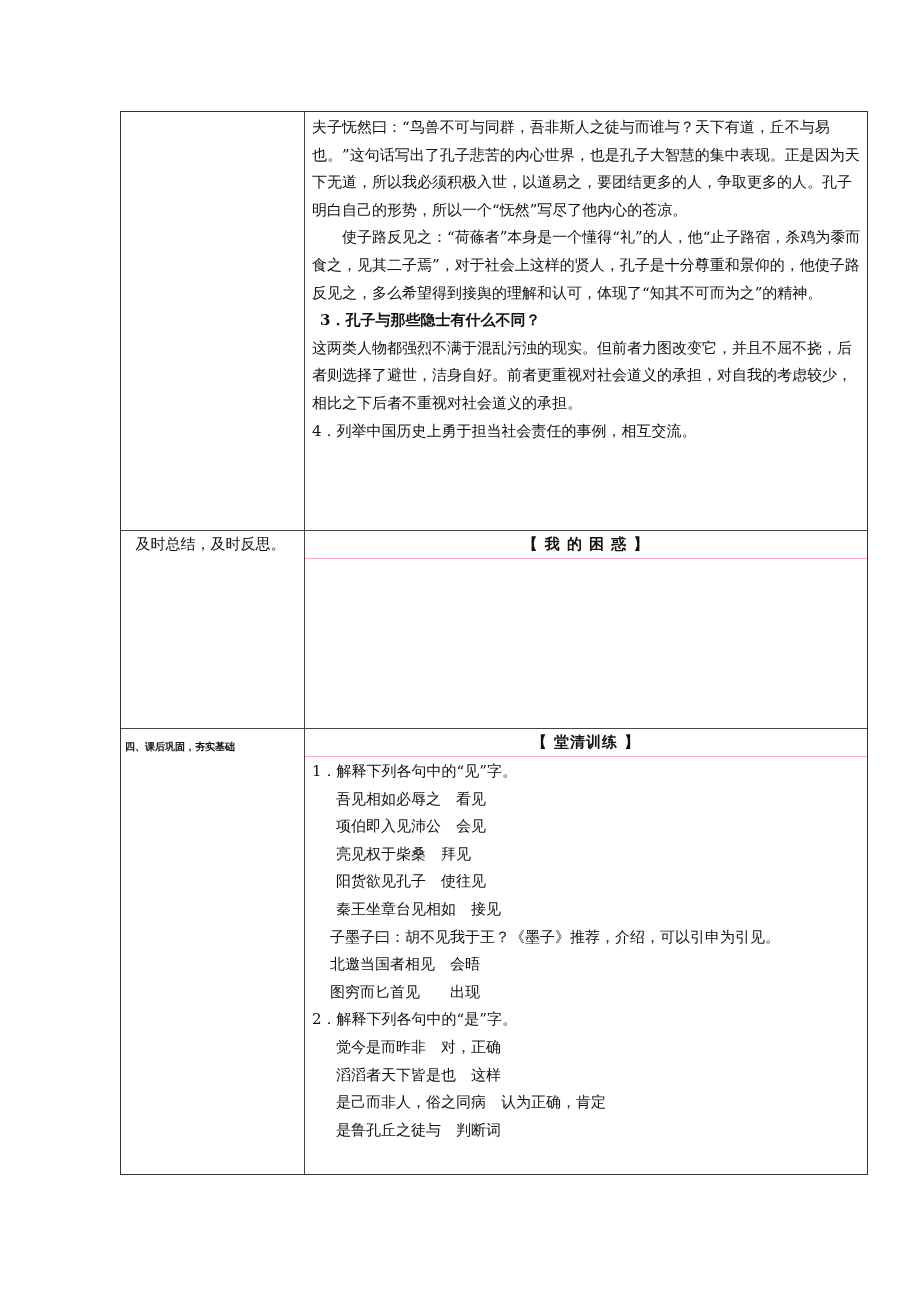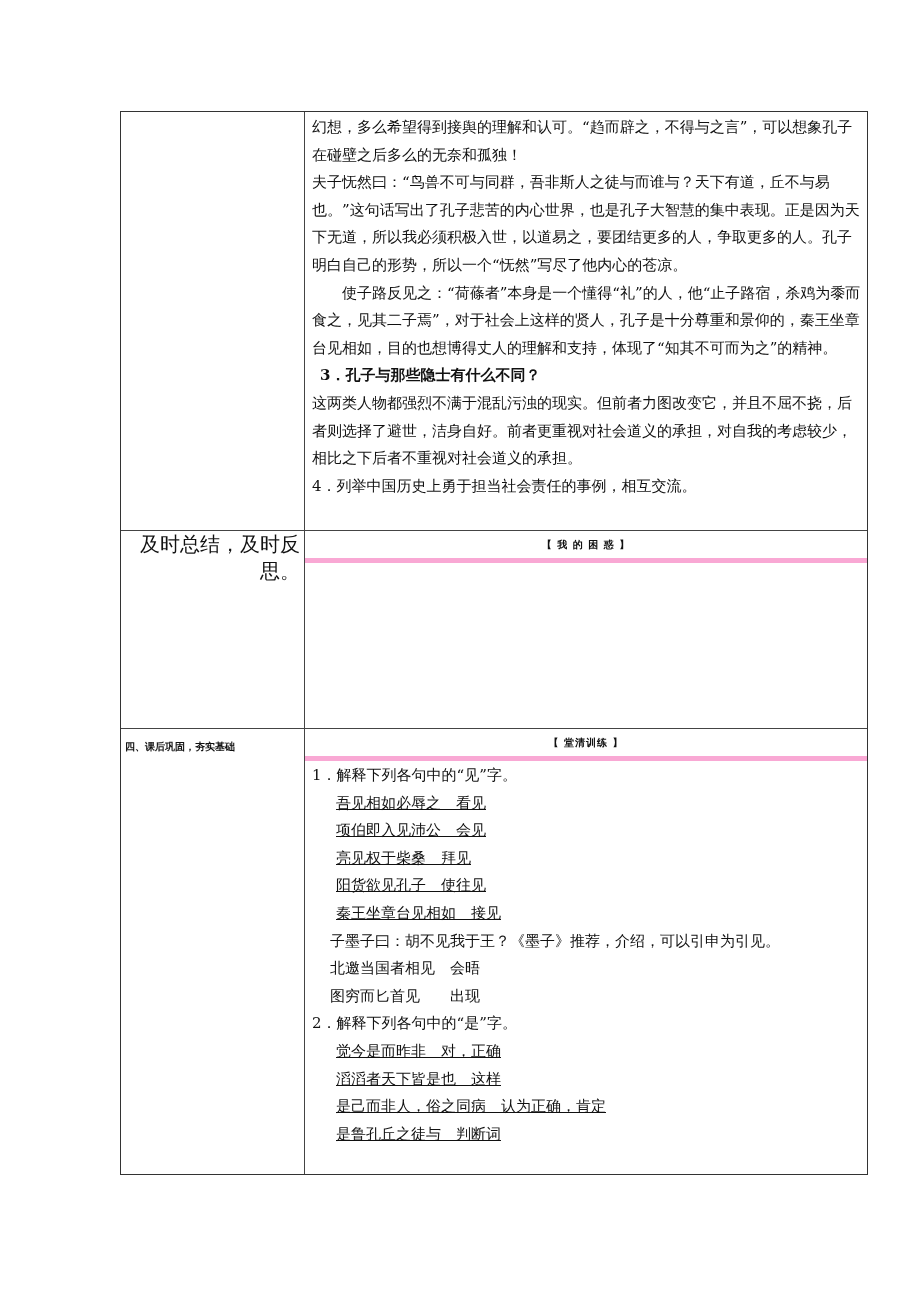--- a/index.html
+++ b/index.html
@@ -6,37 +6,36 @@
   body { width:920px; height:1302px; position:relative; overflow:hidden;
          font-family:"DejaVu Serif","Liberation Serif",serif; color:#111; }
   .tbl { position:absolute; left:120px; top:111px; width:748px; border:1px solid #333; box-sizing:border-box; }
   .row { display:flex; border-top:1px solid #444; }
   .row:first-child { border-top:none; }
   .lc { width:184px; border-right:1px solid #444; box-sizing:border-box; flex-shrink:0; }
   .rc { flex:1; box-sizing:border-box; }
   .txt { font-size:15px; line-height:27.6px; padding:2px 6px 0 7px; }
   .txt p { margin:0; }
   .ind1 { padding-left:8px;font-weight:bold; }
-  .ind3 { padding-left:24px;text-decoration:underline; }
-  .hdr { text-align:center; font-size:10px; height:27px; line-height:27px; font-weight:bold; letter-spacing:1px; }
-  .summary { text-align:right; padding-right:4px; font-size:20px; line-height:27px; }
+  .ind3 { padding-left:24px; }
+  .hdr { text-align:center; font-size:15px; height:27px; line-height:27px; font-weight:bold; letter-spacing:1px; }
+  .summary { text-align:center; padding-right:4px; font-size:15px; line-height:27px; }
   .sec { font-size:10px; line-height:27.6px; padding:4px 4px 0 4px; font-weight:bold; }
-  .sub { border-top:5px solid #f9a8d4; }
+  .sub { border-top:1px solid #f9a8d4; }
 </style>
 </head>
 <body>
 
 <div class="tbl">
 
   <div class="row" style="height:418px;">
     <div class="lc"></div>
     <div class="rc txt">
-      <p>幻想，多么希望得到接舆的理解和认可。“趋而辟之，不得与之言”，可以想象孔子在碰壁之后多么的无奈和孤独！</p>
       <p>夫子怃然曰：“鸟兽不可与同群，吾非斯人之徒与而谁与？天下有道，丘不与易也。”这句话写出了孔子悲苦的内心世界，也是孔子大智慧的集中表现。正是因为天下无道，所以我必须积极入世，以道易之，要团结更多的人，争取更多的人。孔子明白自己的形势，所以一个“怃然”写尽了他内心的苍凉。</p>
-      <p style="text-indent:30px">使子路反见之：“荷蓧者”本身是一个懂得“礼”的人，他“止子路宿，杀鸡为黍而食之，见其二子焉”，对于社会上这样的贤人，孔子是十分尊重和景仰的，秦王坐章台见相如，目的也想博得丈人的理解和支持，体现了“知其不可而为之”的精神。</p>
+      <p style="text-indent:30px">使子路反见之：“荷蓧者”本身是一个懂得“礼”的人，他“止子路宿，杀鸡为黍而食之，见其二子焉”，对于社会上这样的贤人，孔子是十分尊重和景仰的，他使子路反见之，多么希望得到接舆的理解和认可，体现了“知其不可而为之”的精神。</p>
       <p class="ind1">3．孔子与那些隐士有什么不同？</p>
       <p>这两类人物都强烈不满于混乱污浊的现实。但前者力图改变它，并且不屈不挠，后者则选择了避世，洁身自好。前者更重视对社会道义的承担，对自我的考虑较少，相比之下后者不重视对社会道义的承担。</p>
       <p>4．列举中国历史上勇于担当社会责任的事例，相互交流。</p>
     </div>
   </div>
 
   <div class="row" style="height:197px;">
     <div class="lc">
       <div class="summary">及时总结，及时反思。</div>
     </div>

